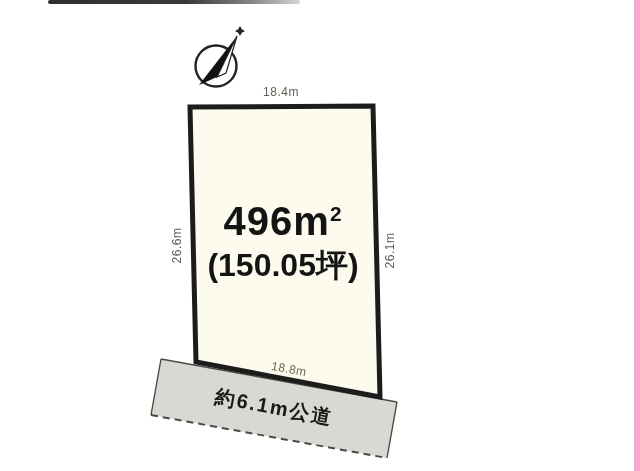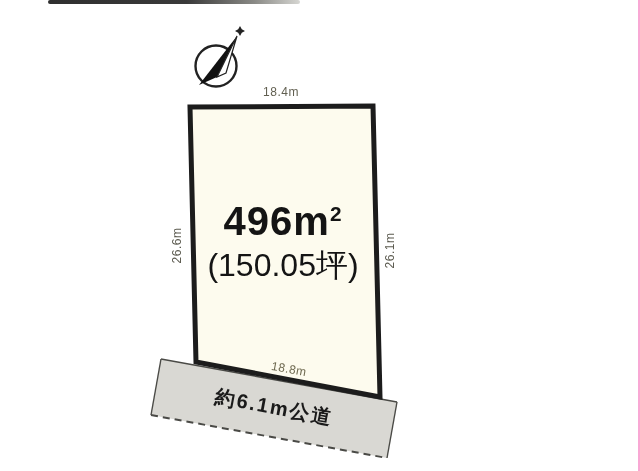--- a/index.html
+++ b/index.html
@@ -5,42 +5,42 @@
   html,body{margin:0;padding:0;}
   body{
     font-family:"Liberation Sans","DejaVu Sans",sans-serif;
     background:#ffffff;
   }
   .canvas{
     position:relative;
     width:640px;height:471px;
     background:#ffffff;
     overflow:hidden;
-    border-right:2px solid #f9a8d4;
+    border-right:6px solid #f9a8d4;
     box-sizing:border-box;
   }
   
   .scan-streak{
     position:absolute;left:48px;top:0;width:252px;height:4px;
     background:linear-gradient(to right,#2f2f2f 0%,#3a3a3a 55%,#8a8a86 82%,#d6d6d2 100%);
     border-radius:2px;
   }
   .diagram-svg{position:absolute;left:0;top:0;}
   
   .area-block{
     position:absolute;left:190px;top:180px;width:186px;
     text-align:center;color:#141414;margin-top:20px;
   }
   .area-main{
     font-size:40px;font-weight:700;letter-spacing:1px;line-height:1.05;
     white-space:nowrap;
   }
   .area-main sup{font-size:0.52em;vertical-align:super;}
   .area-tsubo{
-    font-size:32px;font-weight:400;letter-spacing:0px;line-height:1.2;
+    font-size:32px;font-weight:700;letter-spacing:0px;line-height:1.2;
     white-space:nowrap;margin-top:4px;
   }
   
   .dim{
     position:absolute;font-size:12px;color:#615f50;
     letter-spacing:0.5px;white-space:nowrap;text-align:center;
   }
   .dim-top{left:248px;top:85px;width:66px;}
   .dim-bottom{
     left:258px;top:362px;width:62px;color:#6e6950;

